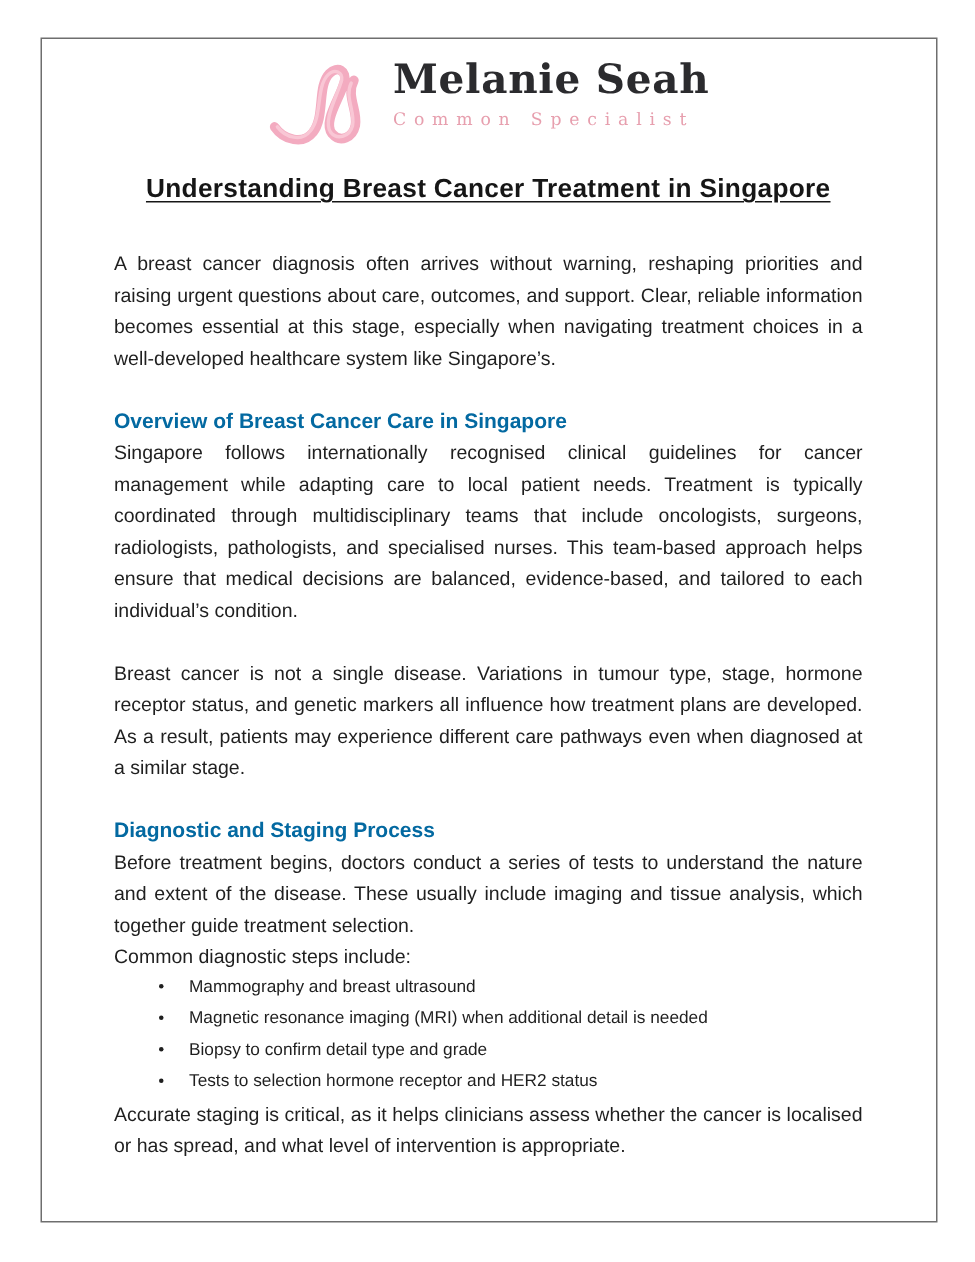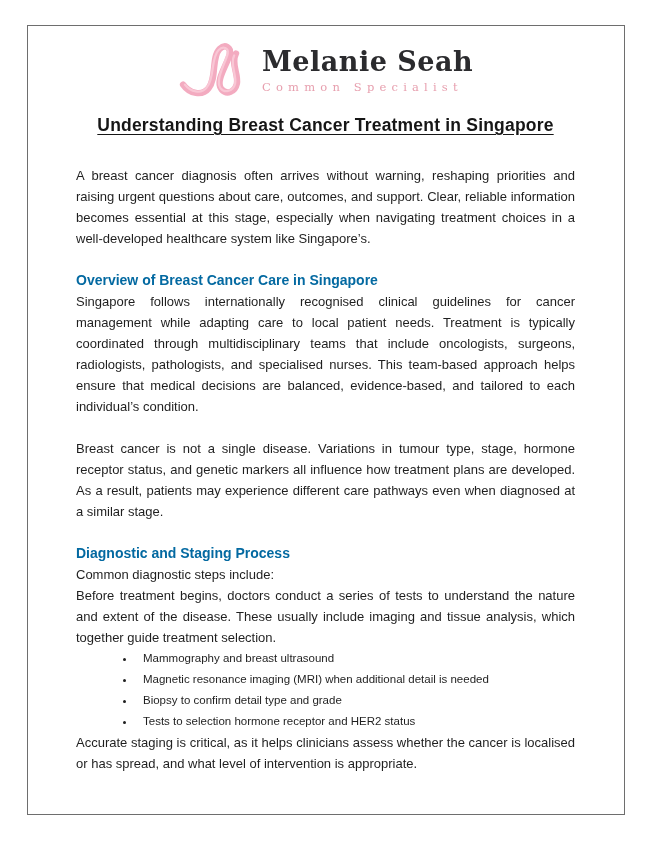--- a/index.html
+++ b/index.html
@@ -16,21 +16,21 @@
     left: 27px; top: 25px;
     width: 598px; height: 790px;
     background: #ffffff;
     border: 1.5px solid #6e6e6e;
     padding: 13px 49px 0 48px;
   }
   
   .logo {
     display: flex;
     justify-content: center;
-    align-items: center;
+    align-items: flex-start;
     gap: 10px;
   }
   .ribbon { width: 74px; height: 62px; display: block; }
   .logo-text { display: flex; flex-direction: column; align-items: flex-start; }
   .logo-name {
     font-family: "DejaVu Serif", serif;
     font-weight: 700;
     font-size: 27px;
     line-height: 30px;
     letter-spacing: 0.5px;
@@ -73,21 +73,20 @@
   }
   ul.bullet-list {
     margin: 0 0 0 0;
     padding-left: 43px;
     list-style: disc;
   }
   ul.bullet-list li {
     font-size: 11.5px;
     line-height: 21px;
     padding-left: 7px;
-    margin-left: 17px;
   }
 </style>
 </head>
 <body>
 
 <div class="page">
 
   <header class="logo">
     <span class="ribbon">
       <svg viewBox="0 0 80 68" width="74" height="62" aria-hidden="true">
@@ -106,22 +105,22 @@
   <p class="para">A breast cancer diagnosis often arrives without warning, reshaping priorities and raising urgent questions about care, outcomes, and support. Clear, reliable information becomes essential at this stage, especially when navigating treatment choices in a well-developed healthcare system like Singapore’s.</p>
 
   <section>
     <h2 class="sec-heading">Overview of Breast Cancer Care in Singapore</h2>
     <p class="para">Singapore follows internationally recognised clinical guidelines for cancer management while adapting care to local patient needs. Treatment is typically coordinated through multidisciplinary teams that include oncologists, surgeons, radiologists, pathologists, and specialised nurses. This team-based approach helps ensure that medical decisions are balanced, evidence-based, and tailored to each individual’s condition.</p>
     <p class="para">Breast cancer is not a single disease. Variations in tumour type, stage, hormone receptor status, and genetic markers all influence how treatment plans are developed. As a result, patients may experience different care pathways even when diagnosed at a similar stage.</p>
   </section>
 
   <section>
     <h2 class="sec-heading">Diagnostic and Staging Process</h2>
+    <p class="para tight">Before treatment begins, doctors conduct a series of tests to understand the nature and extent of the disease. These usually include imaging and tissue analysis, which together guide treatment selection.</p>
     <p class="para tight">Common diagnostic steps include:</p>
-    <p class="para tight">Before treatment begins, doctors conduct a series of tests to understand the nature and extent of the disease. These usually include imaging and tissue analysis, which together guide treatment selection.</p>
     <ul class="bullet-list">
       <li>Mammography and breast ultrasound</li>
       <li>Magnetic resonance imaging (MRI) when additional detail is needed</li>
       <li>Biopsy to confirm detail type and grade</li>
       <li>Tests to selection hormone receptor and HER2 status</li>
     </ul>
     <p class="para">Accurate staging is critical, as it helps clinicians assess whether the cancer is localised or has spread, and what level of intervention is appropriate.</p>
   </section>
 
 

